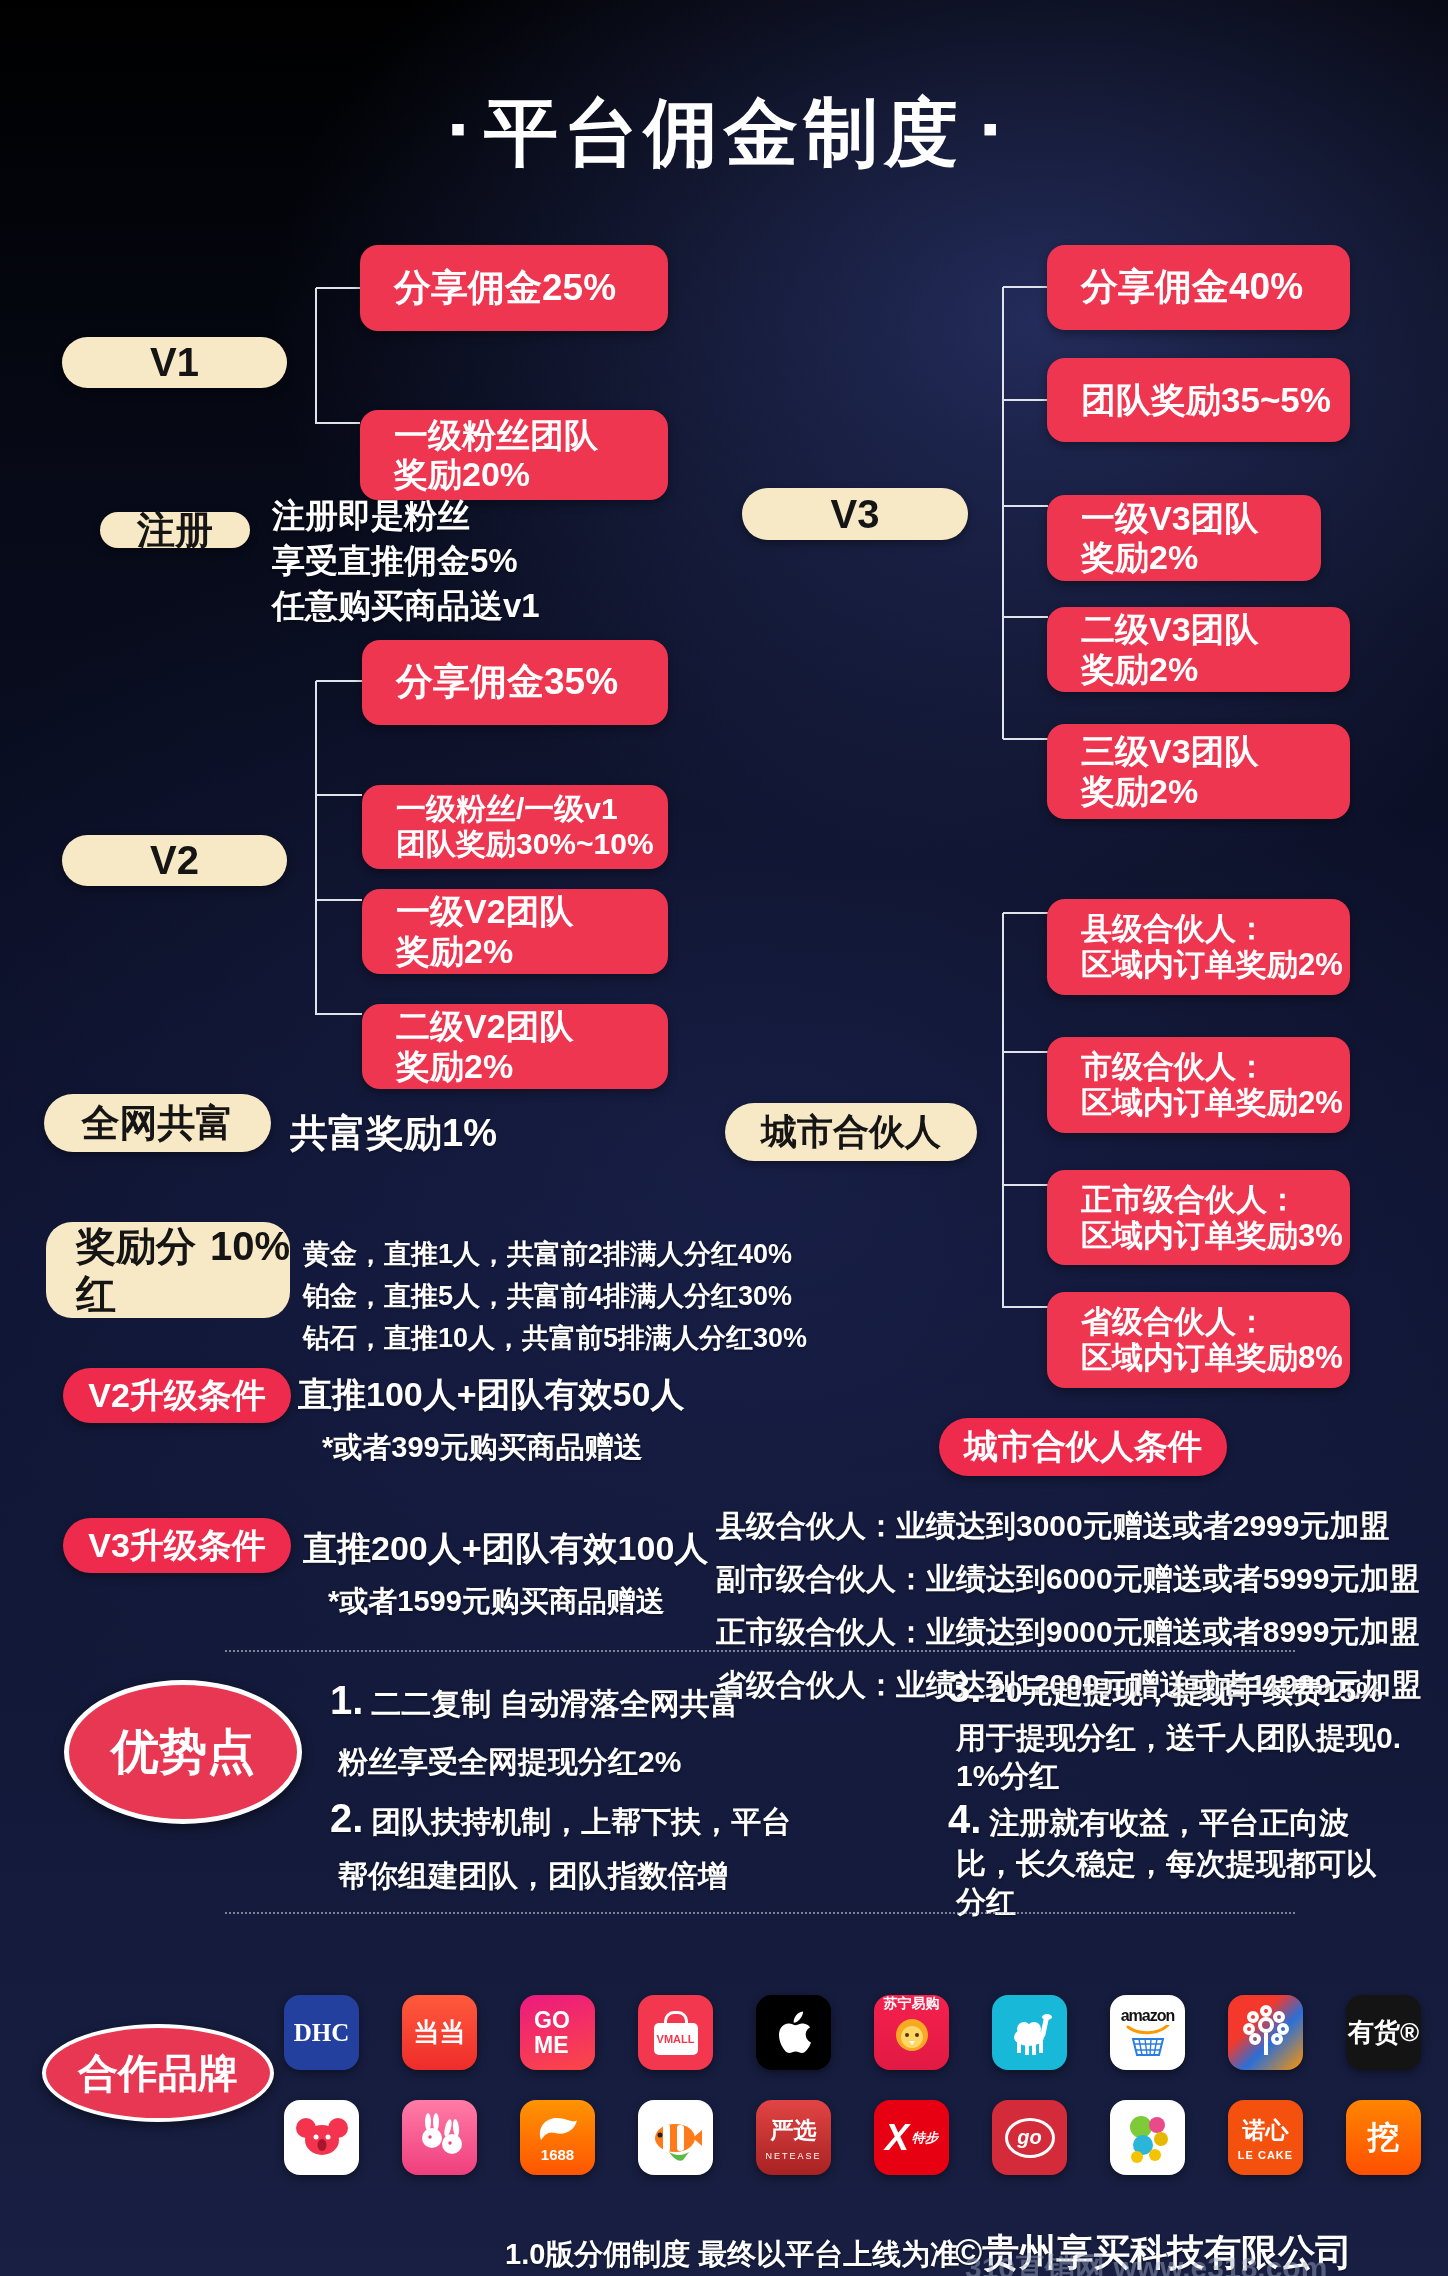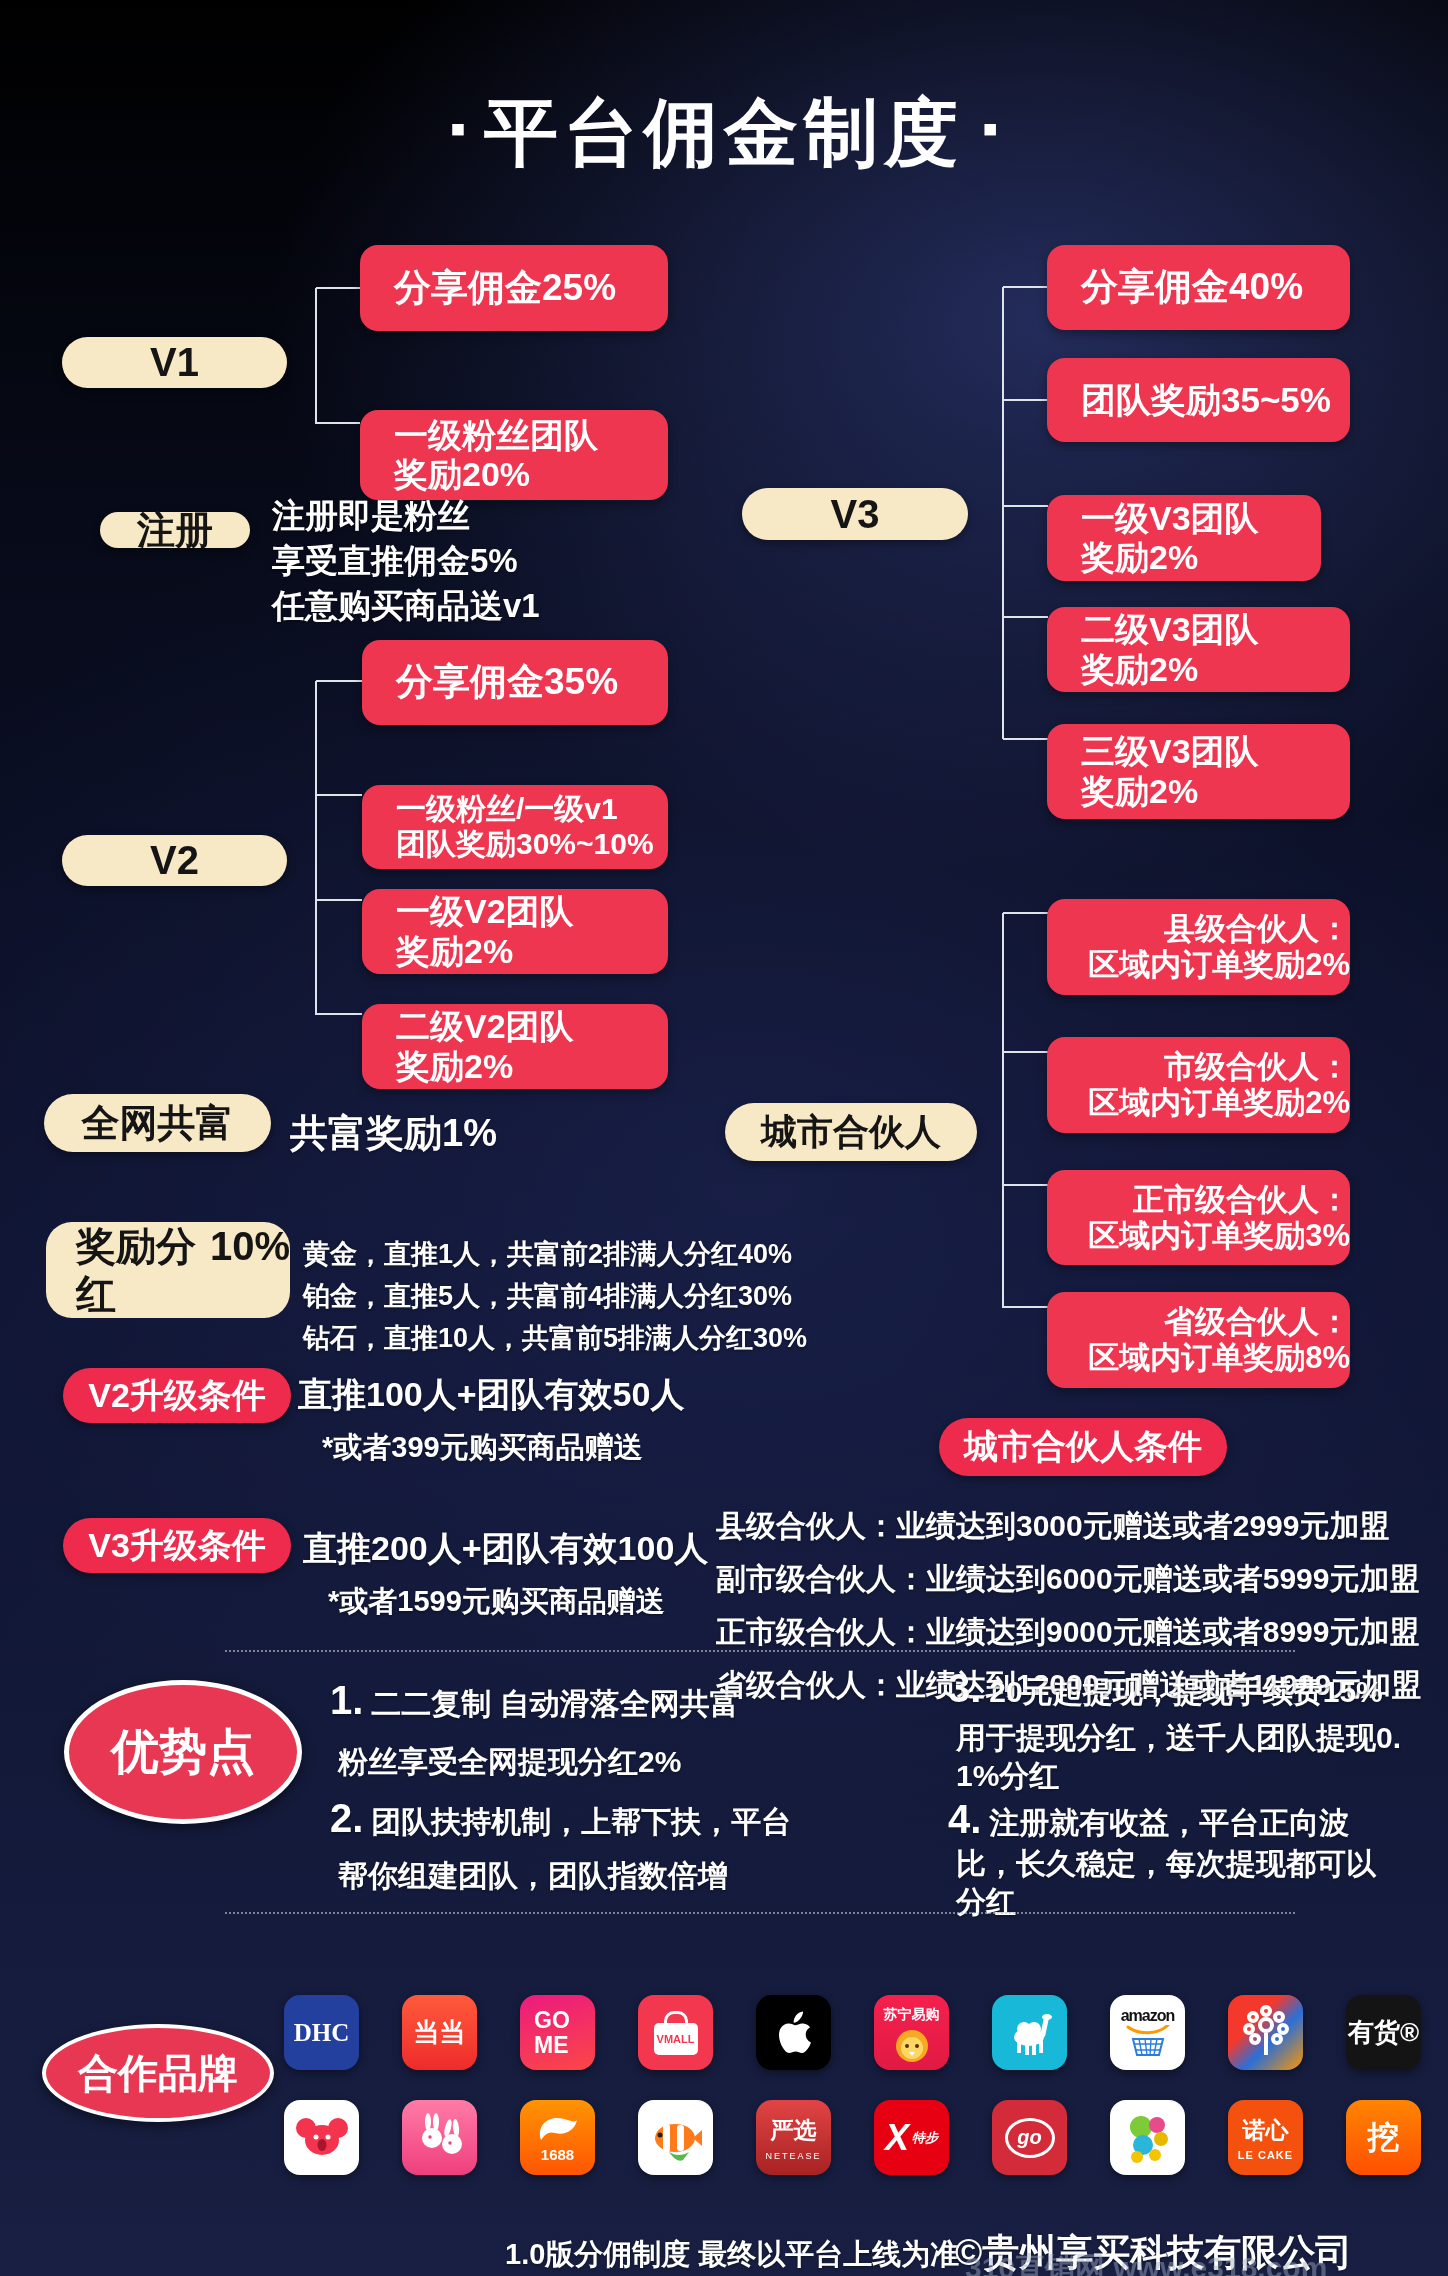--- a/index.html
+++ b/index.html
@@ -13,21 +13,21 @@
   }
   .title{position:absolute;left:0;right:0;top:84px;text-align:center;color:#fff;
     font-size:74px;font-weight:bold;letter-spacing:6px;}
   .title .dot{font-size:46px;vertical-align:14px;letter-spacing:0;padding:0 18px;}
   .rbox{position:absolute;background:#ee3651;border-radius:18px;color:#fff;font-weight:bold;
     display:flex;flex-direction:column;justify-content:center;align-items:flex-start;
     padding-left:34px;box-sizing:border-box;font-size:37px;line-height:1.16;
     box-shadow:0 4px 10px rgba(0,0,0,.35);}
   .rbox span{display:block;white-space:nowrap;}
   .rbox.two{font-size:34px;margin-top:32px;}
-  .rbox.small{font-size:31px;align-items:flex-end;}
+  .rbox.small{font-size:31px;}
   .cpill{position:absolute;background:#f8e9c6;border-radius:30px;color:#151515;font-weight:bold;
     display:flex;align-items:center;justify-content:center;white-space:nowrap;
     box-shadow:0 3px 8px rgba(0,0,0,.4);}
   .rpill{position:absolute;background:#ee2b4d;border-radius:30px;color:#fff;font-weight:bold;
     display:flex;align-items:center;justify-content:center;font-size:34px;white-space:nowrap;
     box-shadow:0 3px 8px rgba(0,0,0,.4);}
   .cbox{position:absolute;background:#f8e9c6;border-radius:26px;color:#151515;font-weight:bold;
     display:flex;flex-direction:row;justify-content:center;padding-left:30px;box-sizing:border-box;
     font-size:40px;line-height:1.2;}
   .wline{position:absolute;color:#fff;font-weight:bold;white-space:nowrap;
@@ -219,21 +219,21 @@
     </div>
   <div class="tile" style="left:638px;top:1995px;background:#f2374f">
     <span style="width:18px;height:11px;border:3px solid #fff;border-bottom:none;border-radius:10px 10px 0 0;margin-bottom:-2px"></span>
     <span style="background:#fff;border-radius:5px;width:44px;height:32px;display:flex;align-items:center;justify-content:center;color:#f2374f;font-weight:bold;font-size:11px">VMALL</span>
     </div>
   <div class="tile" style="left:756px;top:1995px;background:#000">
     <svg width="36" height="44" viewBox="0 0 40 48">
         <path fill="#fff" d="M27 8c2-2.5 3.4-6 3-8-3 .3-6 2.2-7.8 4.6-1.7 2.2-3 5.6-2.5 8 3.2.2 5.6-2.2 7.3-4.6zM33 25.6c.1 6.6 5.8 8.8 5.9 8.9-.1.2-1 3.2-3.1 6.3-1.8 2.7-3.7 5.3-6.7 5.4-2.9.1-3.9-1.7-7.2-1.7s-4.4 1.6-7.2 1.8c-2.9.1-5.1-2.9-6.9-5.6C4.1 35.2 1.3 25.3 5.2 18.8c1.9-3.2 5.4-5.3 9.1-5.3 2.8-.1 5.5 1.9 7.2 1.9 1.7 0 5-2.3 8.4-2 1.4.1 5.4.6 8 4.3-.2.1-4.8 2.8-4.9 7.9z"></path>
       </svg>
     </div>
-  <div class="tile" style="left:874px;top:1995px;background:linear-gradient(180deg,#f5204e,#e11a43);justify-content:flex-start;padding-top:11px;box-sizing:border-box">
+  <div class="tile" style="left:874px;top:1995px;background:linear-gradient(180deg,#f5204e,#e11a43);justify-content:flex-start;padding-top:0;box-sizing:border-box">
     <span class="big" style="color:#fff;font-size:14px">苏宁易购</span>
     <svg width="44" height="44" viewBox="0 0 44 44">
         <circle cx="22" cy="22" r="16" fill="#f7a923"></circle>
         <circle cx="22" cy="24" r="11" fill="#ffd766"></circle>
         <circle cx="17" cy="22" r="2" fill="#5a3000"></circle>
         <circle cx="27" cy="22" r="2" fill="#5a3000"></circle>
         <path d="M19 28h6l-3 4z" fill="#fff"></path>
       </svg>
     </div>
   <div class="tile" style="left:992px;top:1995px;background:#18b8d8">

